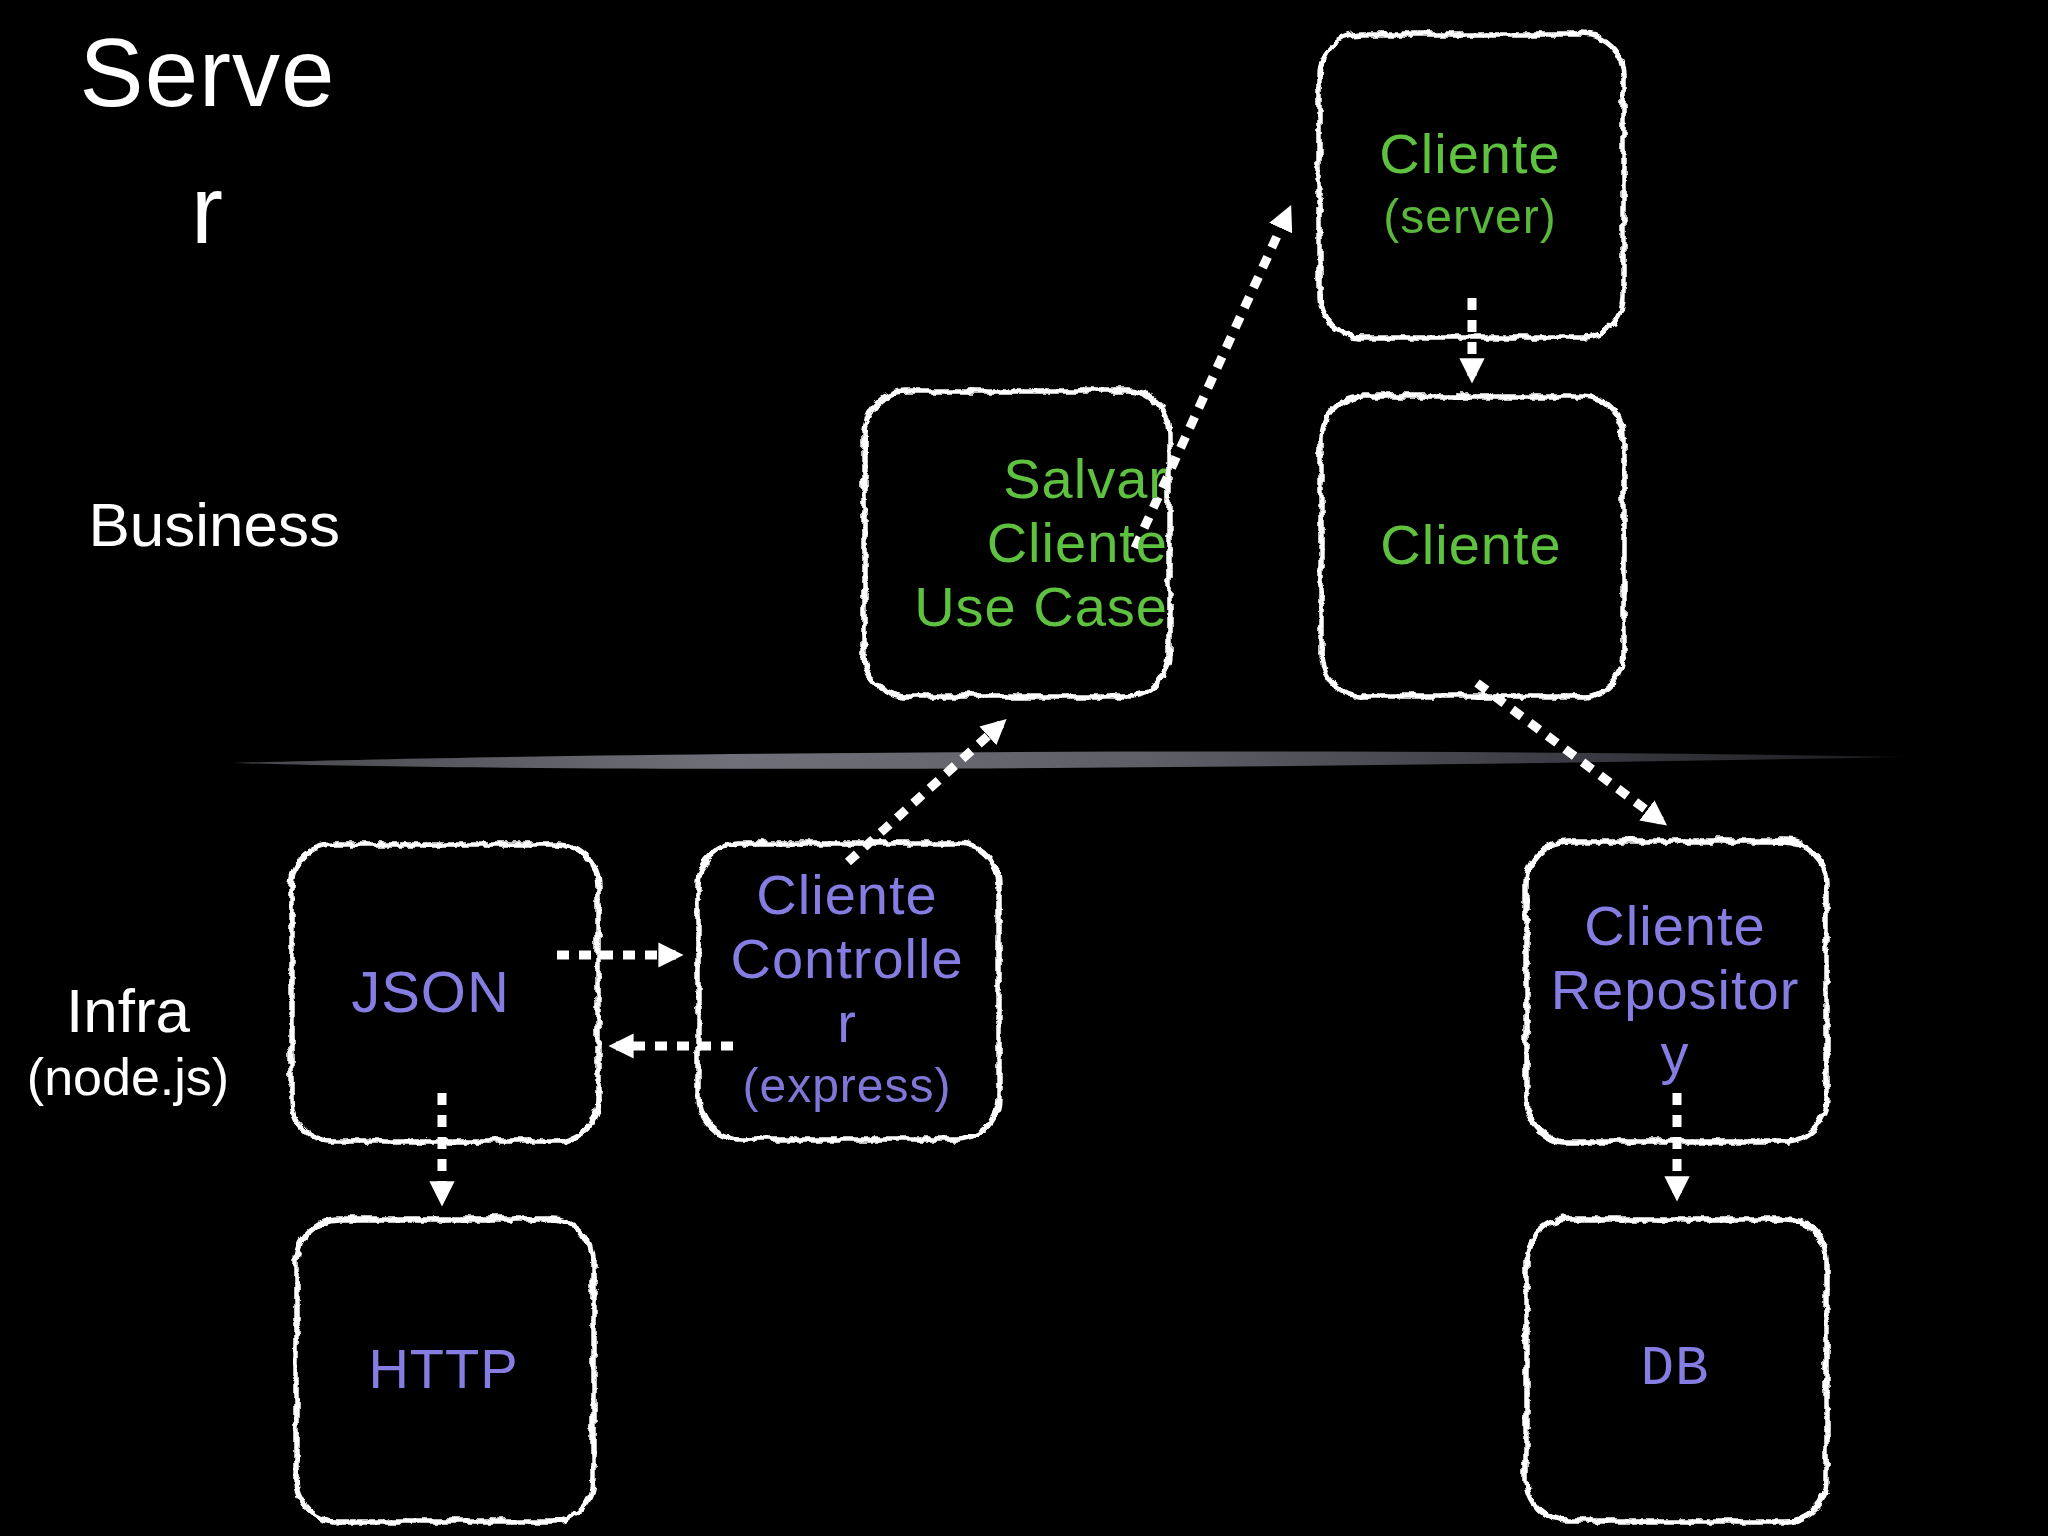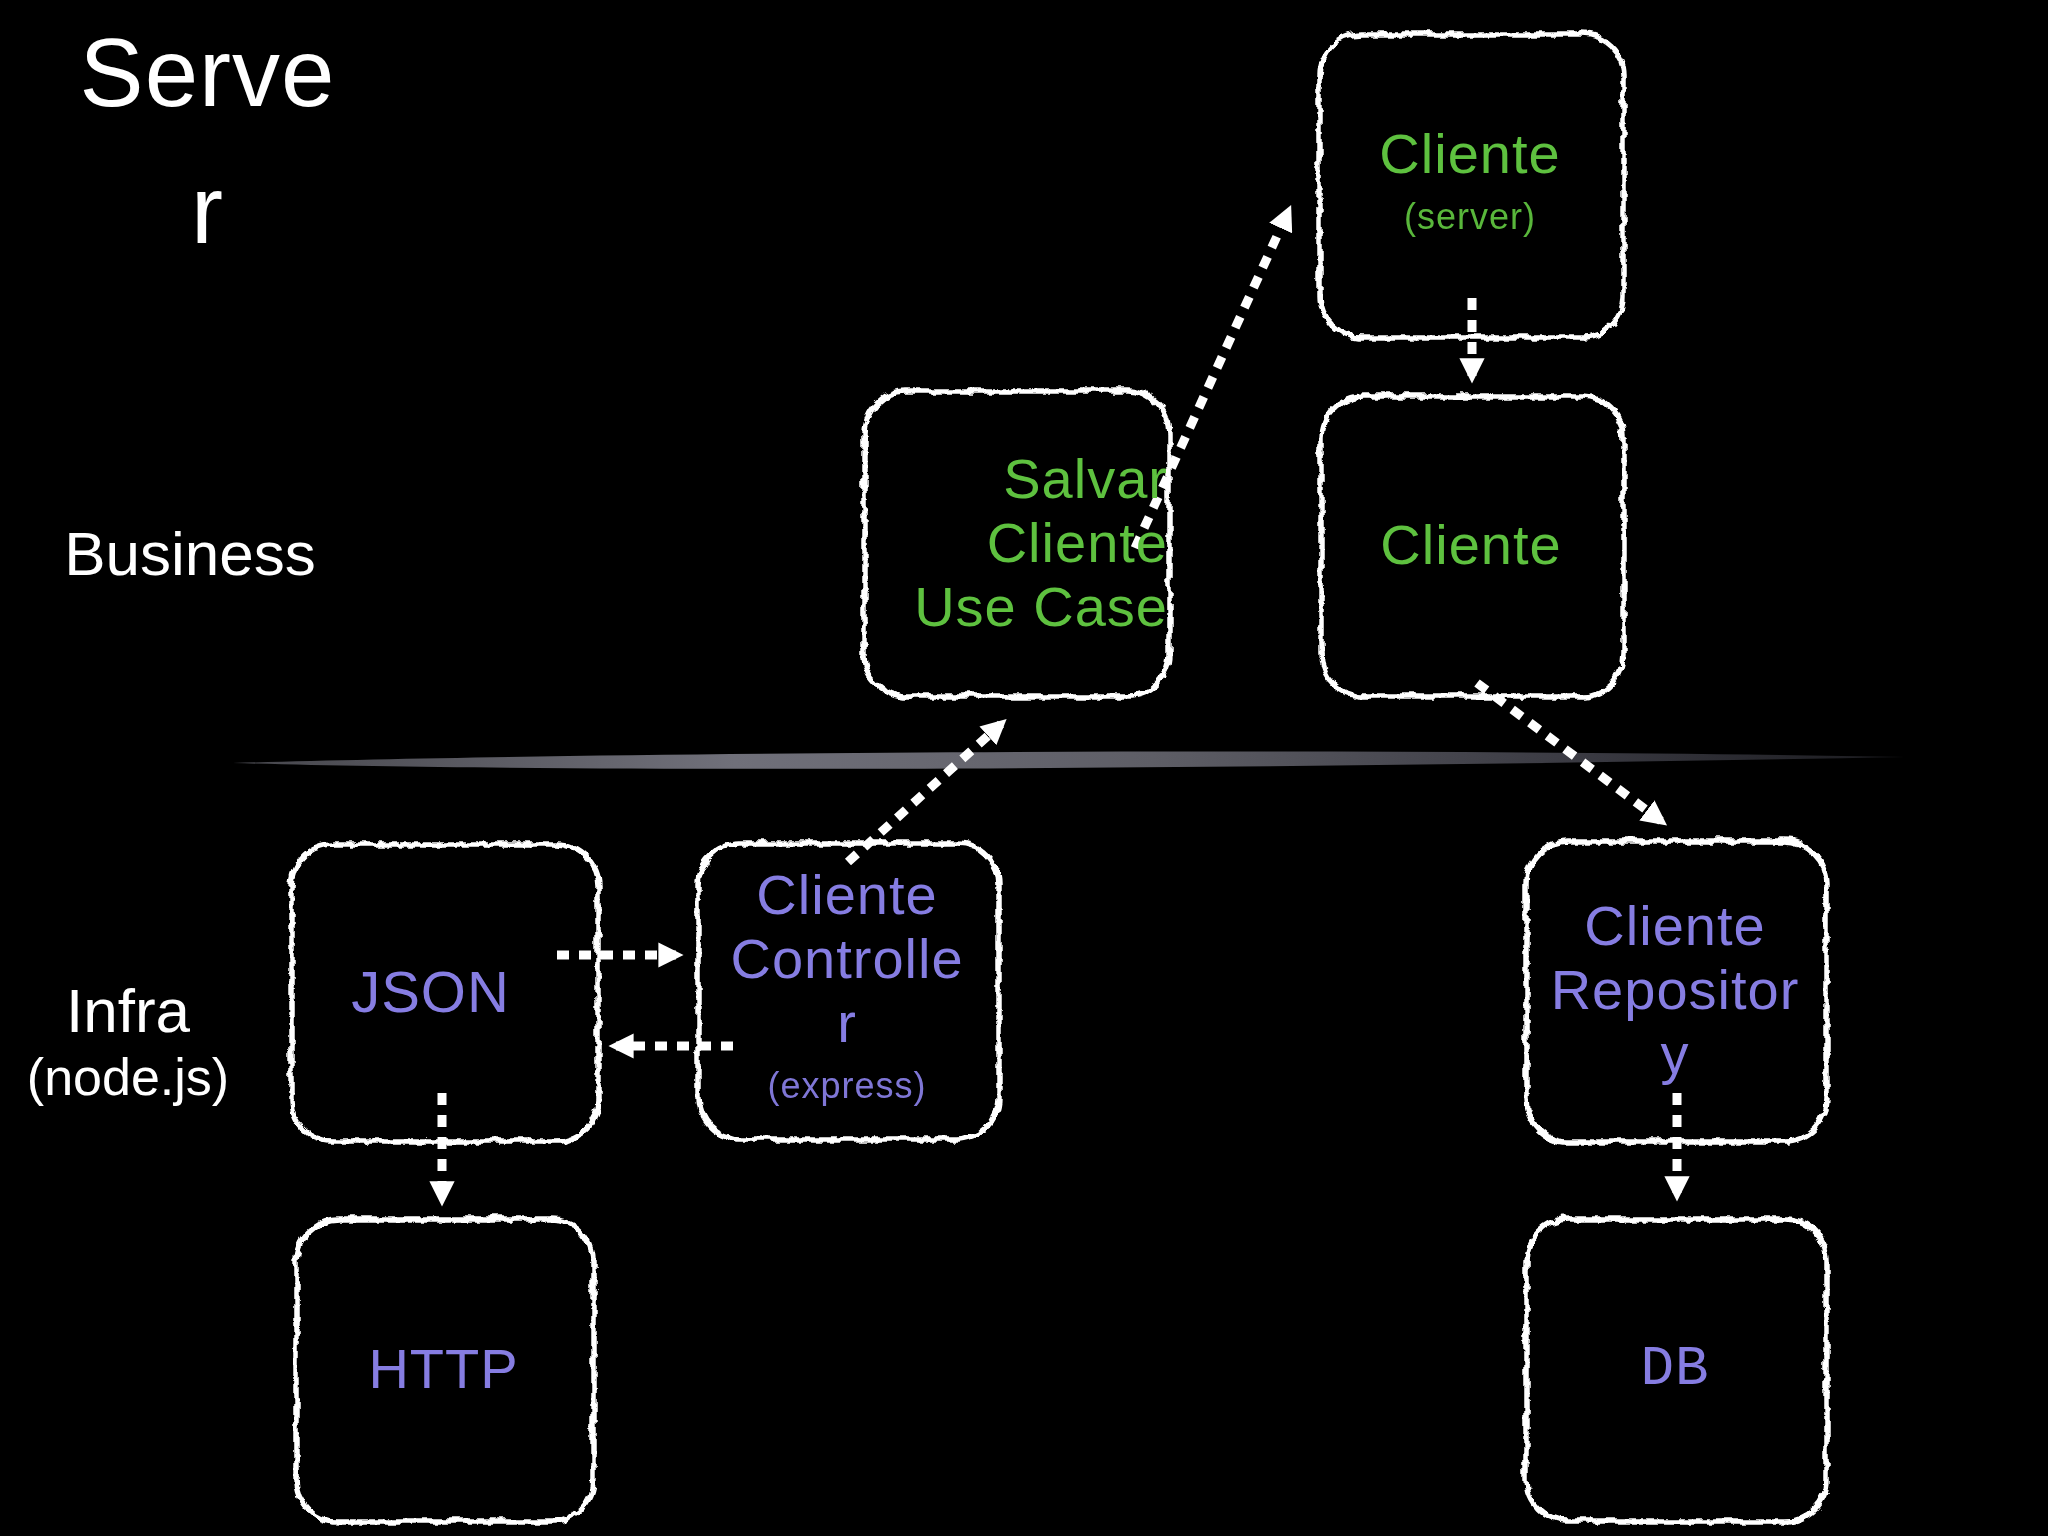--- a/index.html
+++ b/index.html
@@ -41,21 +41,21 @@
   .layer-sublabel {
     font-size: 52px;
     line-height: 62px;
   }
   .node-label {
     font-size: 56px;
     line-height: 64px;
     letter-spacing: 1px;
   }
   .node-label .subline {
-    font-size: 36px;
+    font-size: 48px;
     line-height: 62px;
     opacity: 0.95;
   }
   .green { color: var(--accent-green, #5ec13f); }
   .purple { color: var(--accent-purple, #867de2); }
 </style>
 </head>
 <body>
 
 <div id="canvas">
@@ -101,21 +101,21 @@
       <line x1="442" y1="1093" x2="442" y2="1199" marker-end="url(#ah)"></line>
       <line x1="1677" y1="1093" x2="1677" y2="1194" marker-end="url(#ah)"></line>
     </g>
   </svg>
 
   <div class="label-block title-block" style="left:55px; top:4px; width:305px;">
     <span>Serve</span>
     <span>r</span>
   </div>
 
-  <div class="label-block layer-label" style="left:40px; top:519px; width:300px;">
+  <div class="label-block layer-label" style="left:40px; top:490px; width:300px;align-items:flex-end;">
     <span>Business</span>
   </div>
 
   <div class="label-block" style="left:18px; top:976px; width:220px;">
     <span class="layer-label">Infra</span>
     <span class="layer-sublabel">(node.js)</span>
   </div>
 
   <div class="label-block node-label green" style="left:1318px; top:33px; width:304px; height:303px;">
     <span class="line">Cliente</span>

